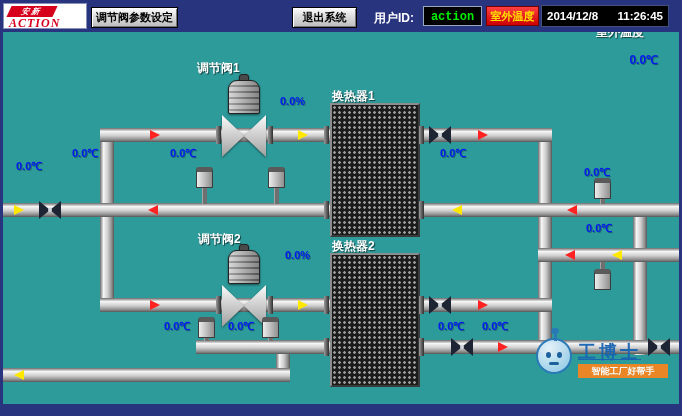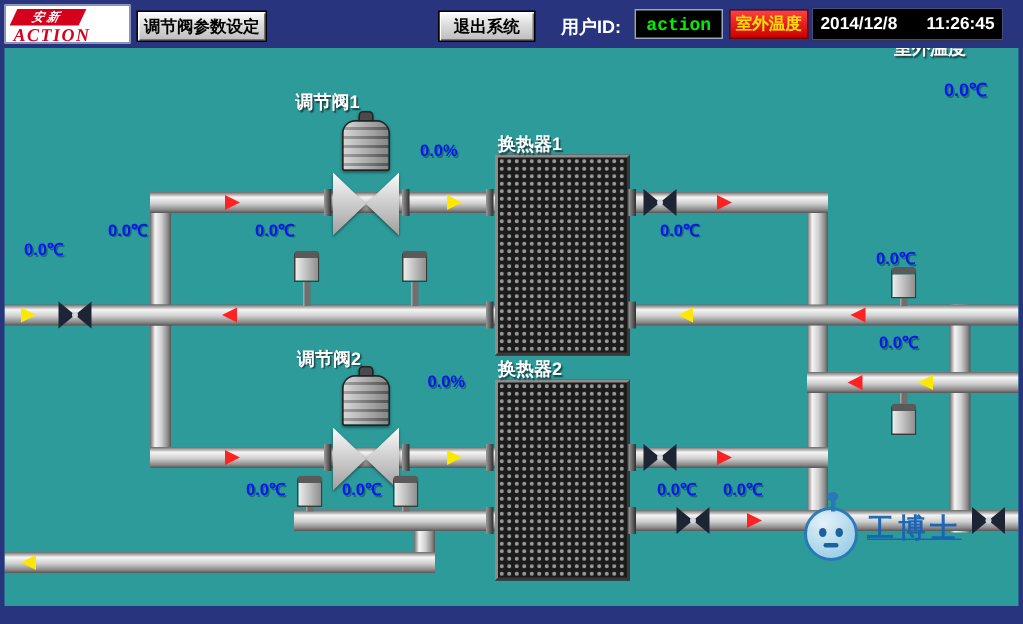--- a/index.html
+++ b/index.html
@@ -216,19 +216,20 @@
 
   <div class="wm">
     <div class="wm-robot">
       <div class="wm-ant"></div>
       <div class="wm-ant-dot"></div>
       <i class="wm-eye-l"></i>
         <i class="wm-eye-r"></i>
         <i class="wm-mouth"></i>
     </div>
     <div class="wm-name">工博士</div>
+    <div class="wm-strip">智能工厂好帮手</div>
   </div>
 
   <div class="edge" style="left:0;top:32px;width:3px;height:372px;"></div>
   <div class="edge" style="left:679px;top:32px;width:3px;height:372px;"></div>
   <div class="edge" style="left:0;top:404px;width:682px;height:12px;"></div>
 
 </div>
 
 </body></html>

